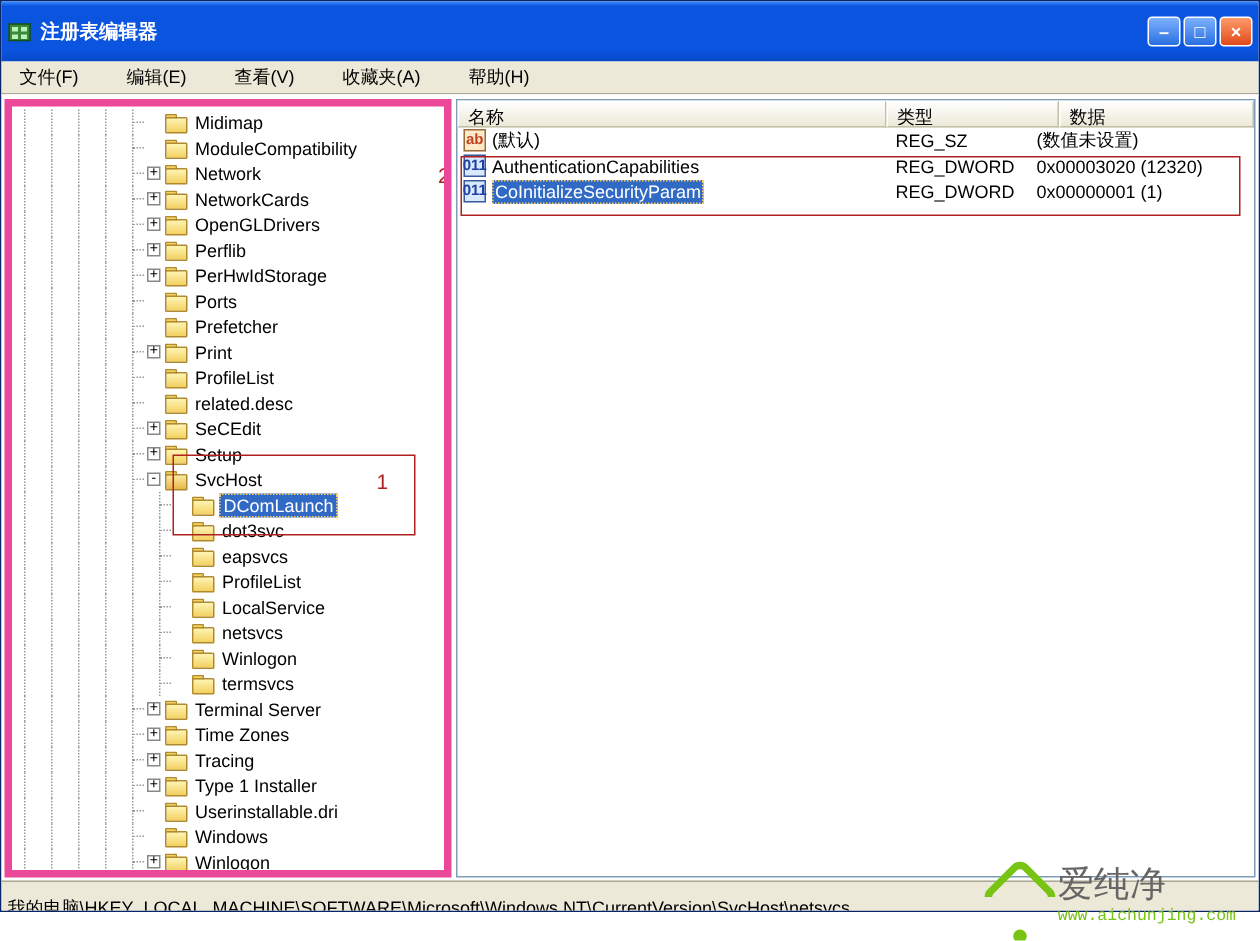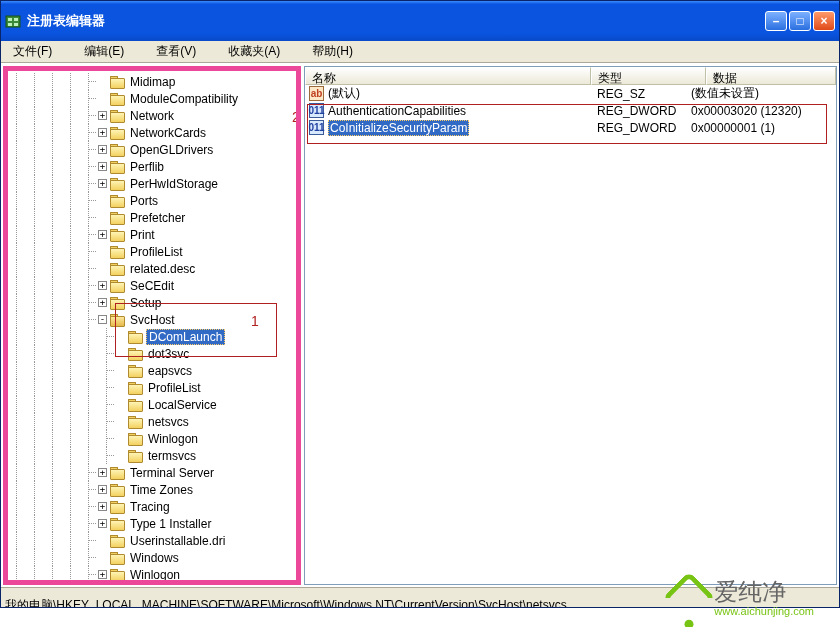--- a/index.html
+++ b/index.html
@@ -242,26 +242,26 @@
   .annot-label {
     position: absolute;
     color: #b02020;
     font-size: 14px;
     font-family: Arial,sans-serif;
     pointer-events: none;
   }
   
   .watermark {
     position: absolute;
-    right: 26px;
+    right: 16px;
     bottom: 10px;
     display: flex;
     align-items: center;
     gap: 6px;
-    font-family: Liberation Sans, sans-serif;
+    font-family: Liberation Mono, monospace;
     pointer-events: none;
   }
   .watermark .logo {
     width: 38px; height: 38px;
     border: 5px solid #78c414;
     border-radius: 8px;
     border-right-color: transparent;
     border-bottom-color: transparent;
     transform: rotate(45deg);
     position: relative;

